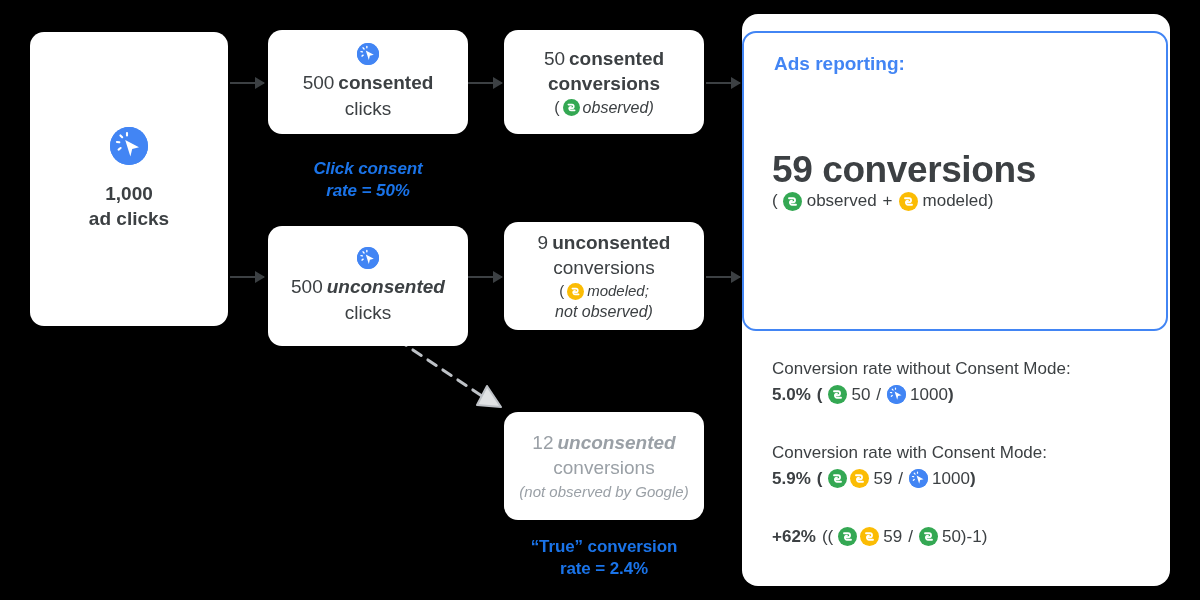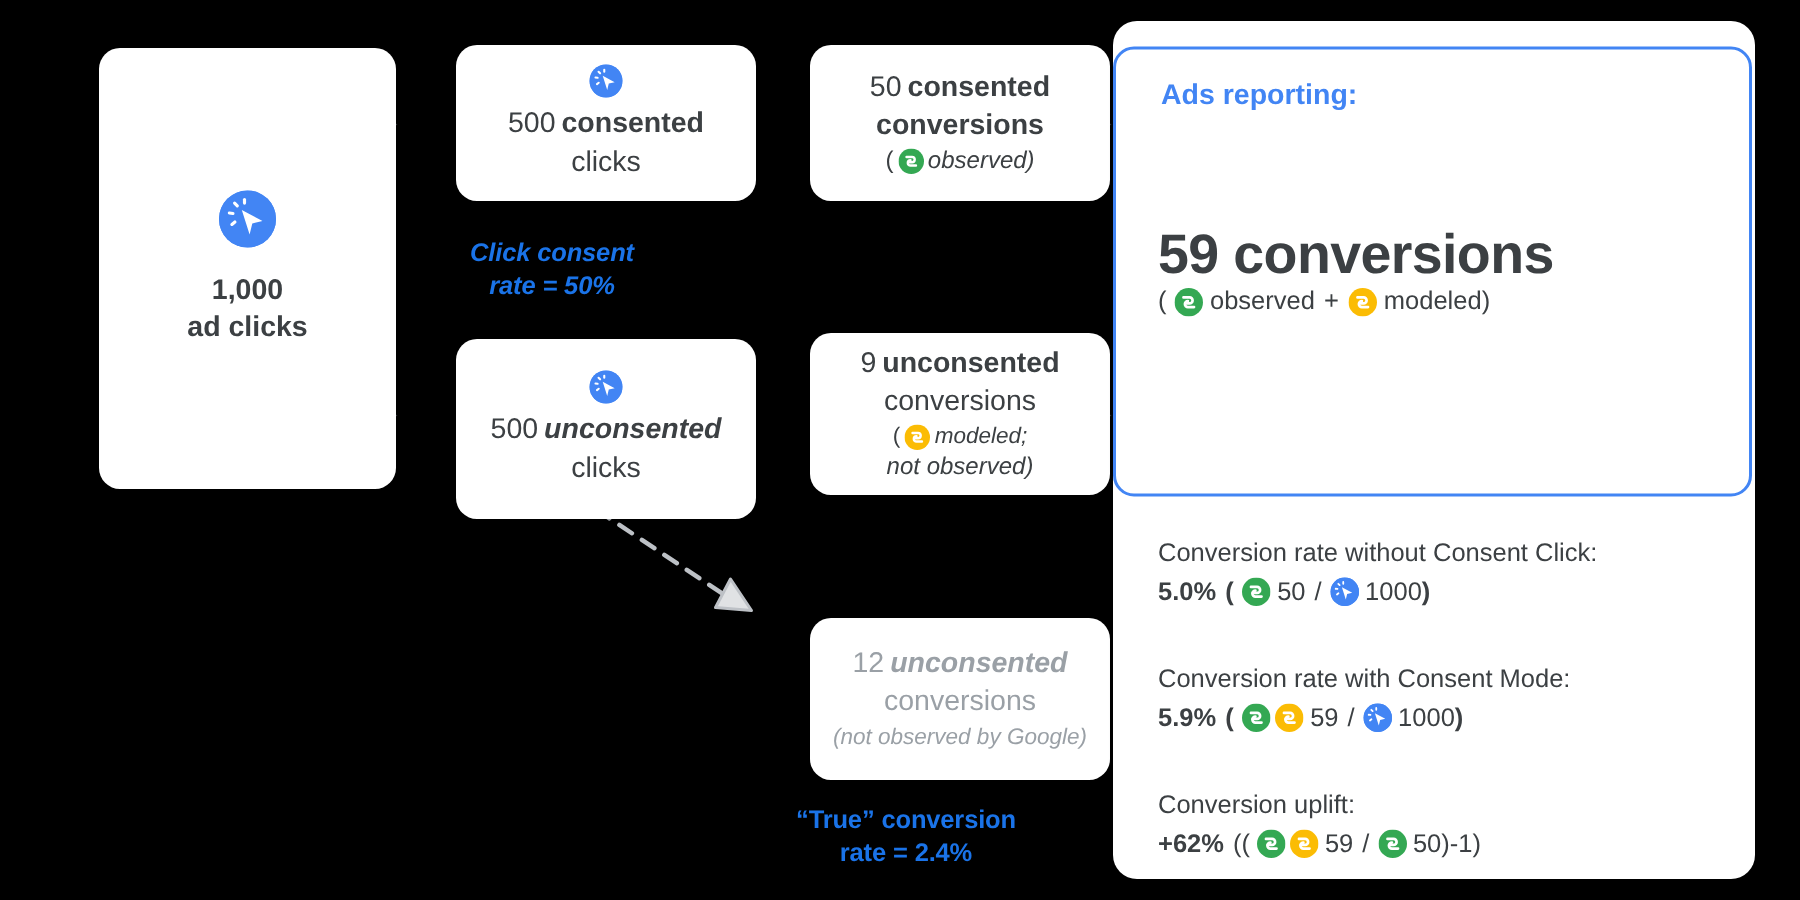--- a/index.html
+++ b/index.html
@@ -25,21 +25,20 @@
     box-shadow: 0 1px 3px rgba(0,0,0,0.25);
   }
   .flowbox {
     display: flex;
     flex-direction: column;
     align-items: center;
     justify-content: center;
     text-align: center;
     color: #3c4043;
     line-height: 1.32;
-    margin-left: 36px;
   }
 
   
   .b   { font-weight: 700; }
   .i   { font-style: italic; }
   .bi  { font-weight: 700; font-style: italic; }
   .blue-label {
     position: absolute;
     color: #1a73e8;
     font-size: 17px;
@@ -279,21 +278,21 @@
           <path d="M6.3 6.6 h4.3 a2.1 2.1 0 0 1 0 4.2 h-3.0" fill="none" stroke="#ffffff" stroke-width="1.9" stroke-linecap="round"></path>
           <path d="M13.7 13.4 h-4.3 a2.1 2.1 0 0 1 0 -4.2" fill="none" stroke="#ffffff" stroke-width="1.9" stroke-linecap="round"></path>
         </svg>
       </span>
       <span>modeled</span>
         <span>)</span>
     </div>
   </div>
 
   <div class="stat-block" style="top:356px;">
-    <div class="stat-head">Conversion rate without Consent Click:</div>
+    <div class="stat-head">Conversion rate without Consent Mode:</div>
     <div class="stat-val">
       <span>5.0%</span>
       <span style="margin-left:6px;">(</span>
       <span class="icon conv-badge" style="width:19px;height:19px;margin:0 4px 0 6px;">
         <svg viewBox="0 0 20 20" width="19" height="19">
           <circle cx="10" cy="10" r="10" fill="#34a853"></circle>
           <path d="M6.3 6.6 h4.3 a2.1 2.1 0 0 1 0 4.2 h-3.0" fill="none" stroke="#ffffff" stroke-width="1.9" stroke-linecap="round"></path>
           <path d="M13.7 13.4 h-4.3 a2.1 2.1 0 0 1 0 -4.2" fill="none" stroke="#ffffff" stroke-width="1.9" stroke-linecap="round"></path>
         </svg>
       </span>
@@ -348,21 +347,20 @@
           </g>
           <path d="M15.2 13.0 L29.0 20.3 L22.2 22.0 L20.4 29.4 Z" fill="#ffffff"></path>
         </svg>
       </span>
       <span class="plain">1000</span>
       <span>)</span>
     </div>
   </div>
 
   <div class="stat-block" style="top:524px;">
-    <div class="stat-head">Conversion uplift:</div>
     <div class="stat-val">
       <span>+62%</span>
       <span class="plain" style="margin-left:6px;">((</span>
       <span class="icon conv-badge" style="width:19px;height:19px;margin:0 3px 0 5px;">
         <svg viewBox="0 0 20 20" width="19" height="19">
           <circle cx="10" cy="10" r="10" fill="#34a853"></circle>
           <path d="M6.3 6.6 h4.3 a2.1 2.1 0 0 1 0 4.2 h-3.0" fill="none" stroke="#ffffff" stroke-width="1.9" stroke-linecap="round"></path>
           <path d="M13.7 13.4 h-4.3 a2.1 2.1 0 0 1 0 -4.2" fill="none" stroke="#ffffff" stroke-width="1.9" stroke-linecap="round"></path>
         </svg>
       </span>

